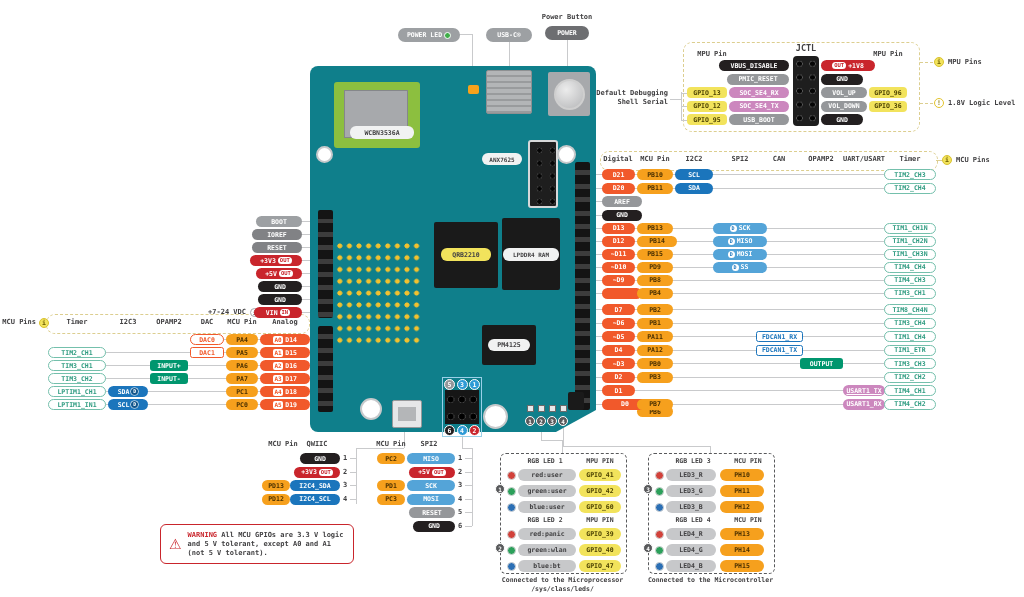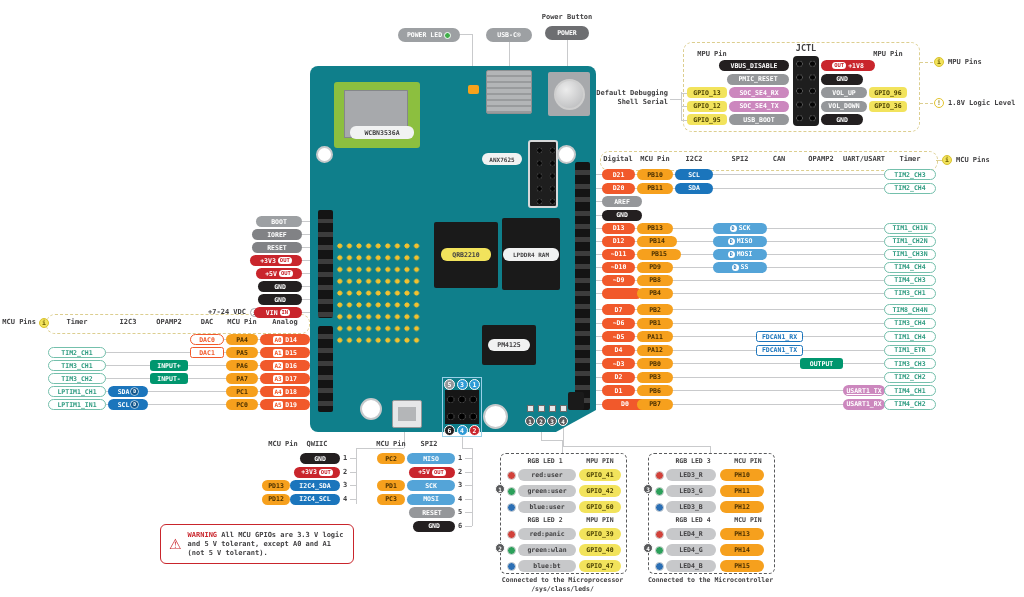--- a/index.html
+++ b/index.html
@@ -267,21 +267,21 @@
       <span class="dicon">D</span>
       <span>MISO</span>
     </div>
     <div class="pill s-teal-o" style="left: 884px; top: 235.5px; width: 52px;">
       <span>TIM1_CH2N</span>
     </div>
     <div class="line" style="left: 588px; top: 253.5px; width: 322px;"></div>
     <div class="pill s-org" style="left: 602px; top: 248.5px; width: 33px;">
       <span>~D11</span>
     </div>
-    <div class="pill s-mcu" style="left: 637px; top: 248.5px; width: 44px;">
+    <div class="pill s-mcu" style="left: 637px; top: 248.5px; width: 36px;">
       <span>PB15</span>
     </div>
     <div class="pill s-lblue" style="left: 713px; top: 248.5px; width: 54px;">
       <span class="dicon">D</span>
       <span>MOSI</span>
     </div>
     <div class="pill s-teal-o" style="left: 884px; top: 248.5px; width: 52px;">
       <span>TIM1_CH3N</span>
     </div>
     <div class="line" style="left: 588px; top: 266.5px; width: 322px;"></div>
@@ -384,21 +384,21 @@
     <div class="pill s-mcu" style="left: 637px; top: 371.5px; width: 36px;">
       <span>PB3</span>
     </div>
     <div class="pill s-teal-o" style="left: 884px; top: 371.5px; width: 52px;">
       <span>TIM2_CH2</span>
     </div>
     <div class="line" style="left: 588px; top: 390px; width: 322px;"></div>
     <div class="pill s-org" style="left: 602px; top: 385px; width: 33px;">
       <span>D1</span>
     </div>
-    <div class="pill s-mcu" style="left: 637px; top: 385px; width: 36px;">
+    <div class="pill s-mcu" style="left: 637px; top: 406px; width: 36px;">
       <span>PB6</span>
     </div>
     <div class="pill s-pink" style="left: 843px; top: 385px; width: 42px; text-decoration: underline;">
       <span>USART1_TX</span>
     </div>
     <div class="pill s-teal-o" style="left: 884px; top: 385px; width: 52px;">
       <span>TIM4_CH1</span>
     </div>
     <div class="line" style="left: 588px; top: 403.5px; width: 322px;"></div>
     <div class="pill s-org" style="left: 602px; top: 398.5px; width: 46px;">

